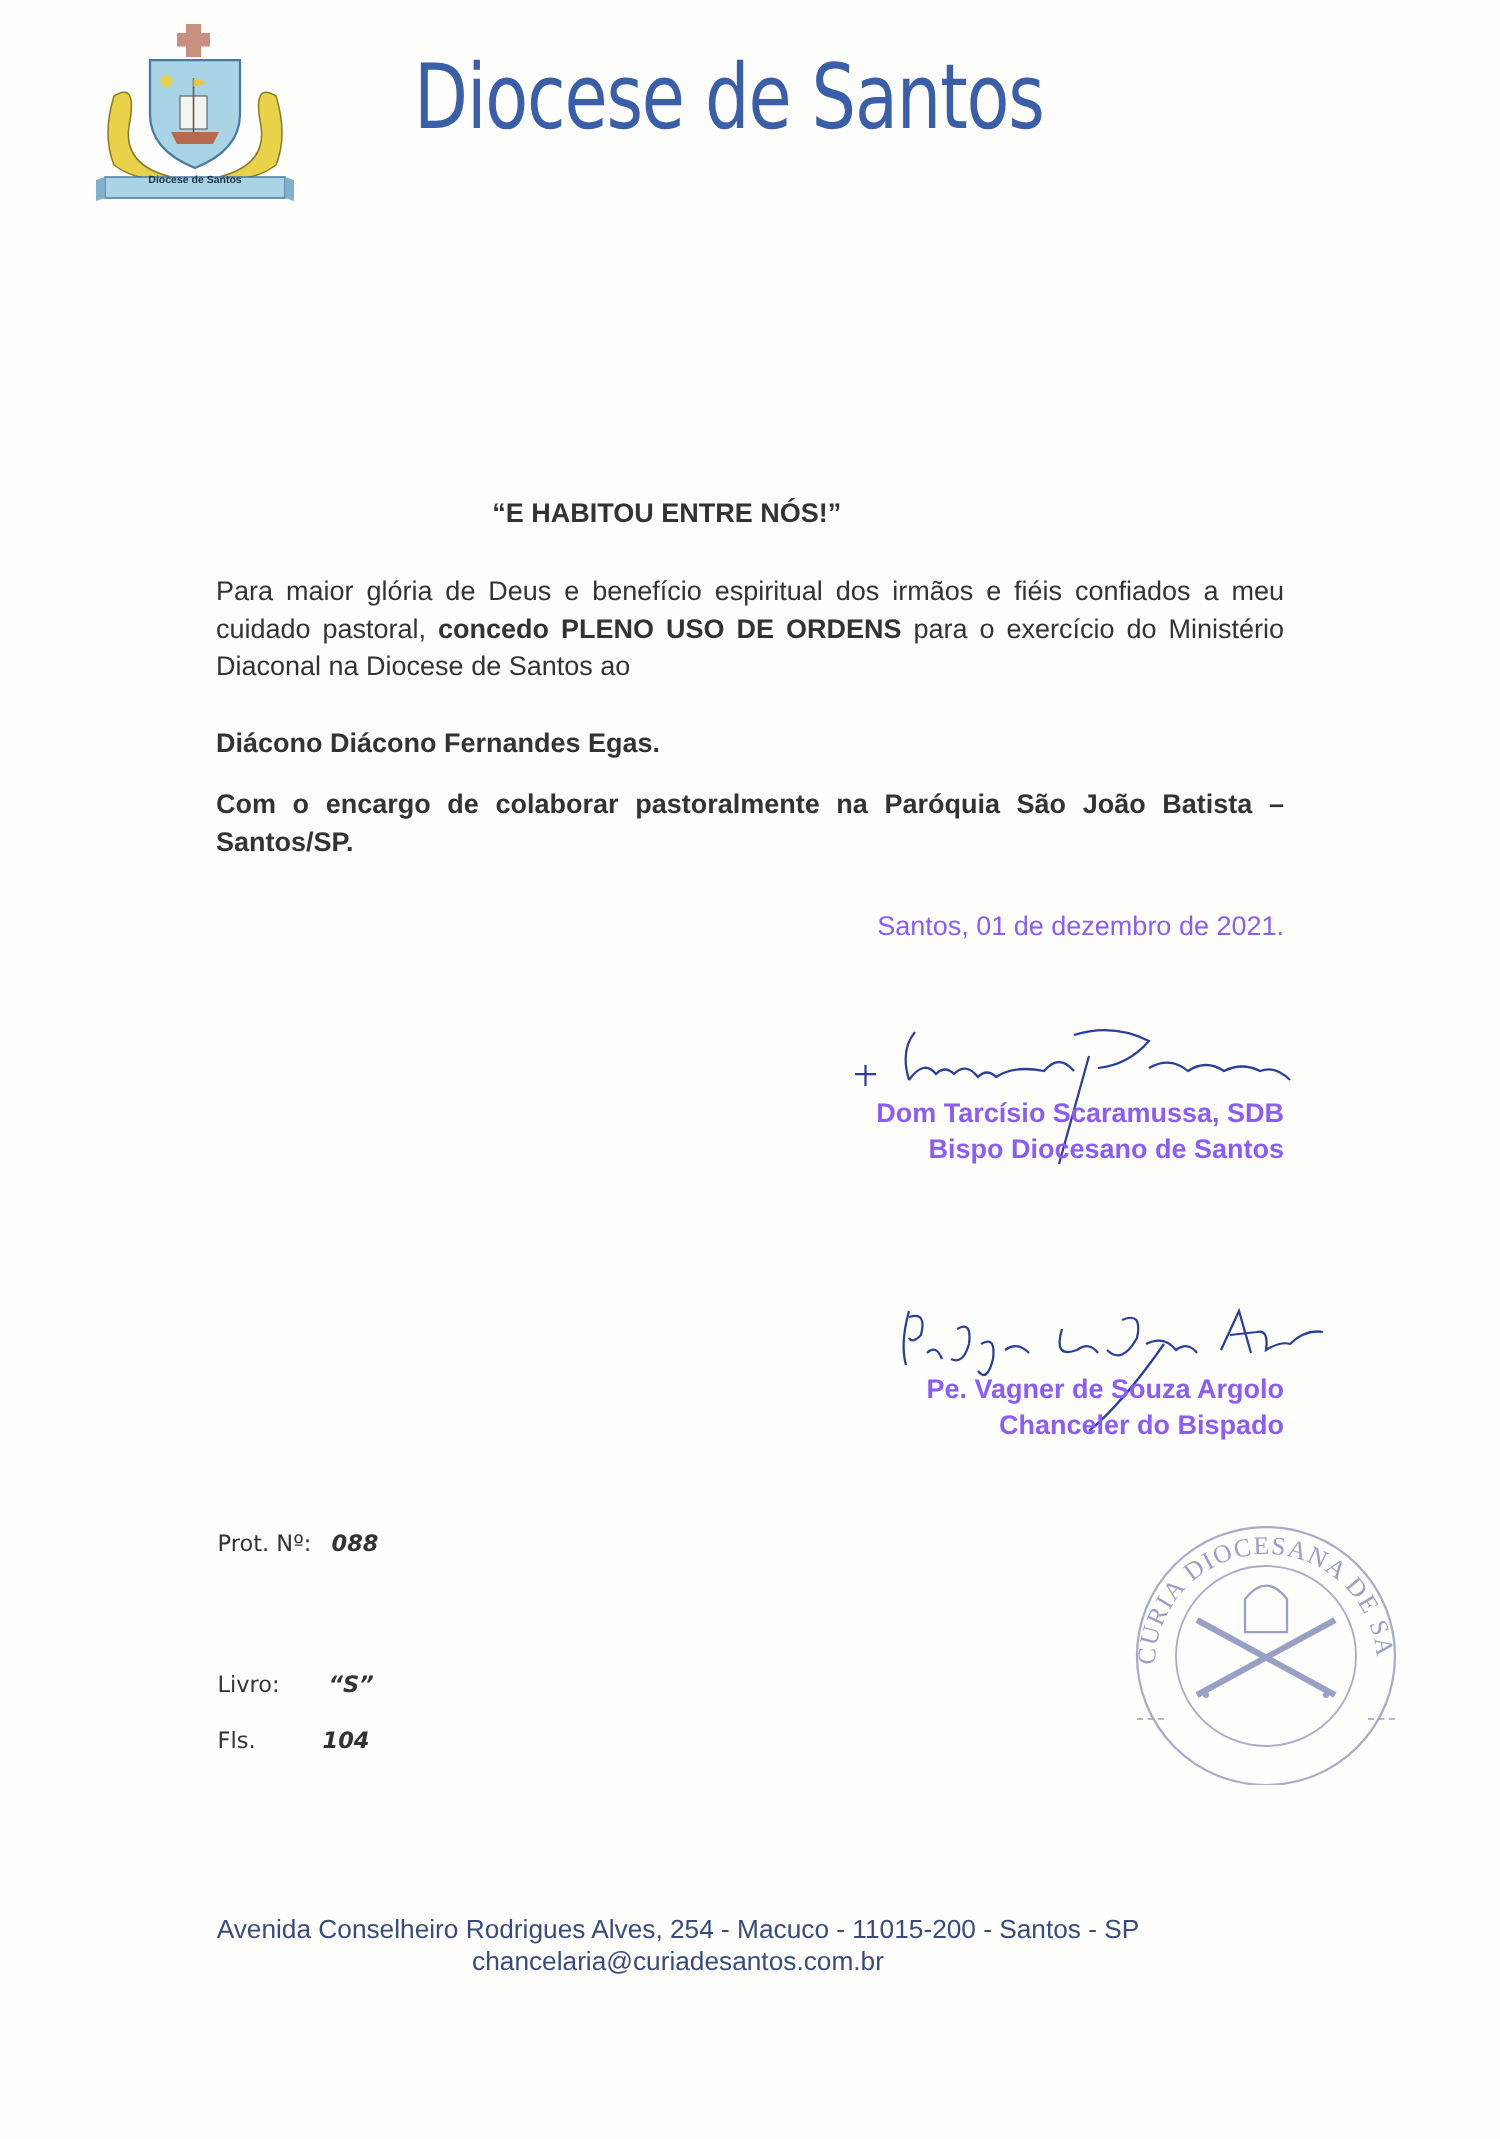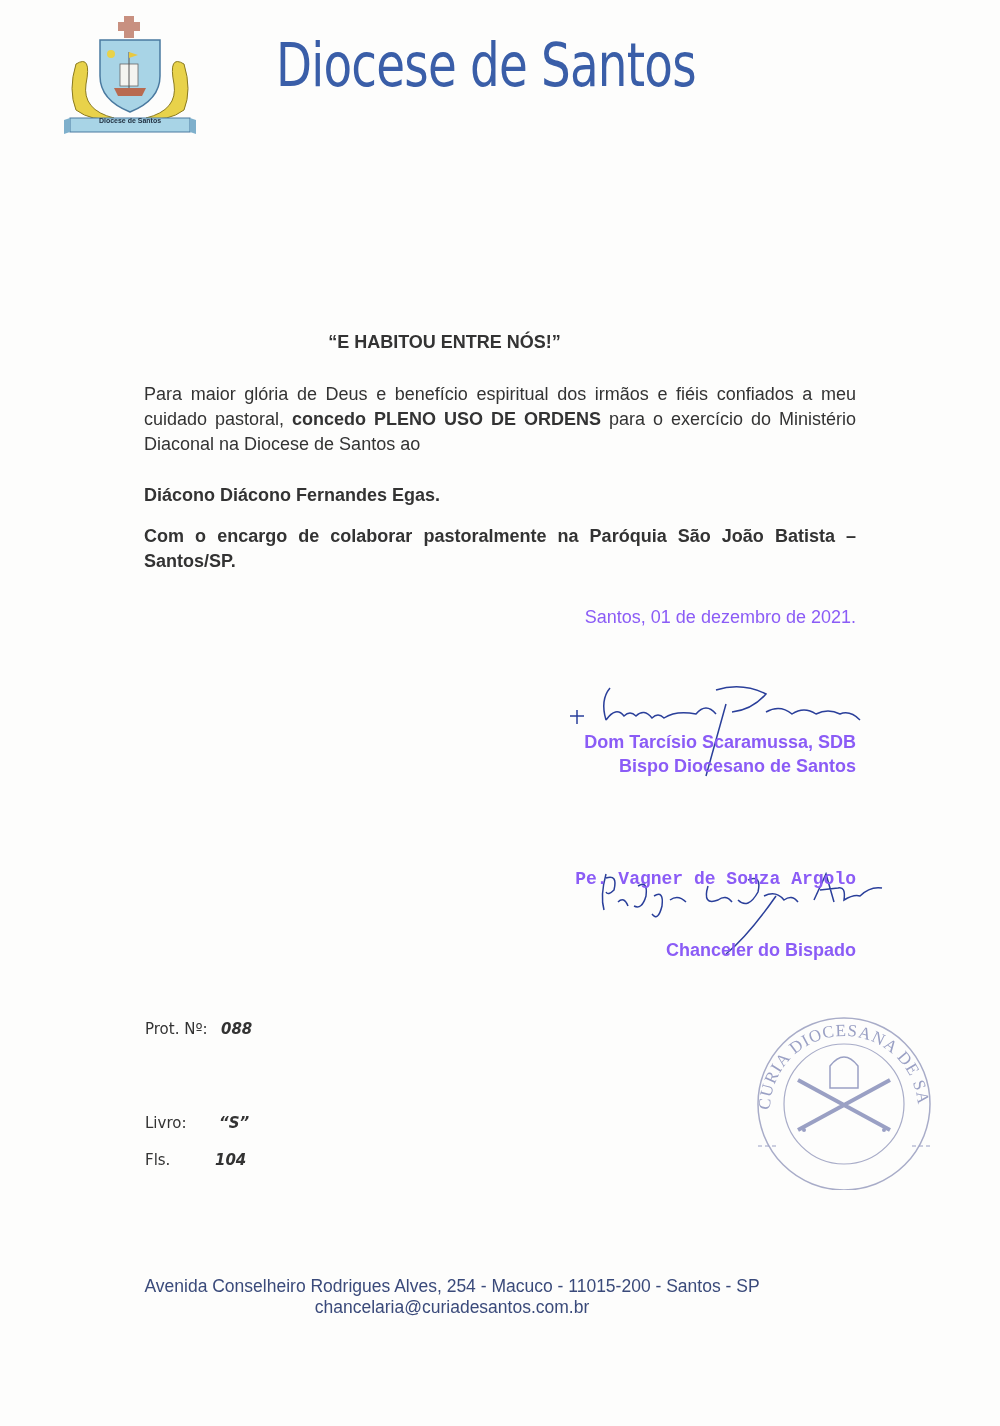--- a/index.html
+++ b/index.html
@@ -81,21 +81,21 @@
 
 <div class="abs signature" style="left:598px;top:866px;">
   <svg width="290" height="90" viewBox="0 0 290 90">
     <path d="M8 8 Q2 30 6 44 M8 12 Q20 8 16 24 Q10 30 8 26 M20 36 Q26 30 30 40" stroke="#2a3f9a" stroke-width="1.5" fill="none"></path>
     <path d="M40 20 Q50 14 48 30 Q44 44 36 40 M56 30 Q66 24 64 40 Q60 56 54 48 M72 34 Q80 28 88 36" stroke="#2a3f9a" stroke-width="1.5" fill="none"></path>
     <path d="M110 20 Q104 40 120 34 Q128 28 134 36" stroke="#2a3f9a" stroke-width="1.5" fill="none"></path>
     <path d="M150 14 Q164 8 160 26 Q150 44 140 34 M166 30 Q178 24 186 34 Q194 28 200 36 M178 30 Q150 70 128 88" stroke="#2a3f9a" stroke-width="1.5" fill="none"></path>
     <path d="M216 34 L228 8 L236 36 M222 24 L240 22 Q248 20 246 34 Q256 28 262 30 Q272 20 284 22" stroke="#2a3f9a" stroke-width="1.5" fill="none"></path>
   </svg>
 </div>
-<div class="abs right sig-name" style="top:867px;font-family:Liberation Mono, monospace;">Pe. Vagner de Souza Argolo</div>
+<div class="abs right sig-name" style="top:914px;">Pe. Vagner de Souza Argolo</div>
 <div class="abs right sig-name" style="top:938px;">Chanceler do Bispado</div>
 
 <div class="abs reg" style="top:1020px;">
   <span>Prot. Nº:</span>
   <span class="val" style="left:76px;">088</span>
 </div>
 <div class="abs reg" style="top:1114px;">
   <span>Livro:</span>
   <span class="val" style="left:74px;">“S”</span>
 </div>

